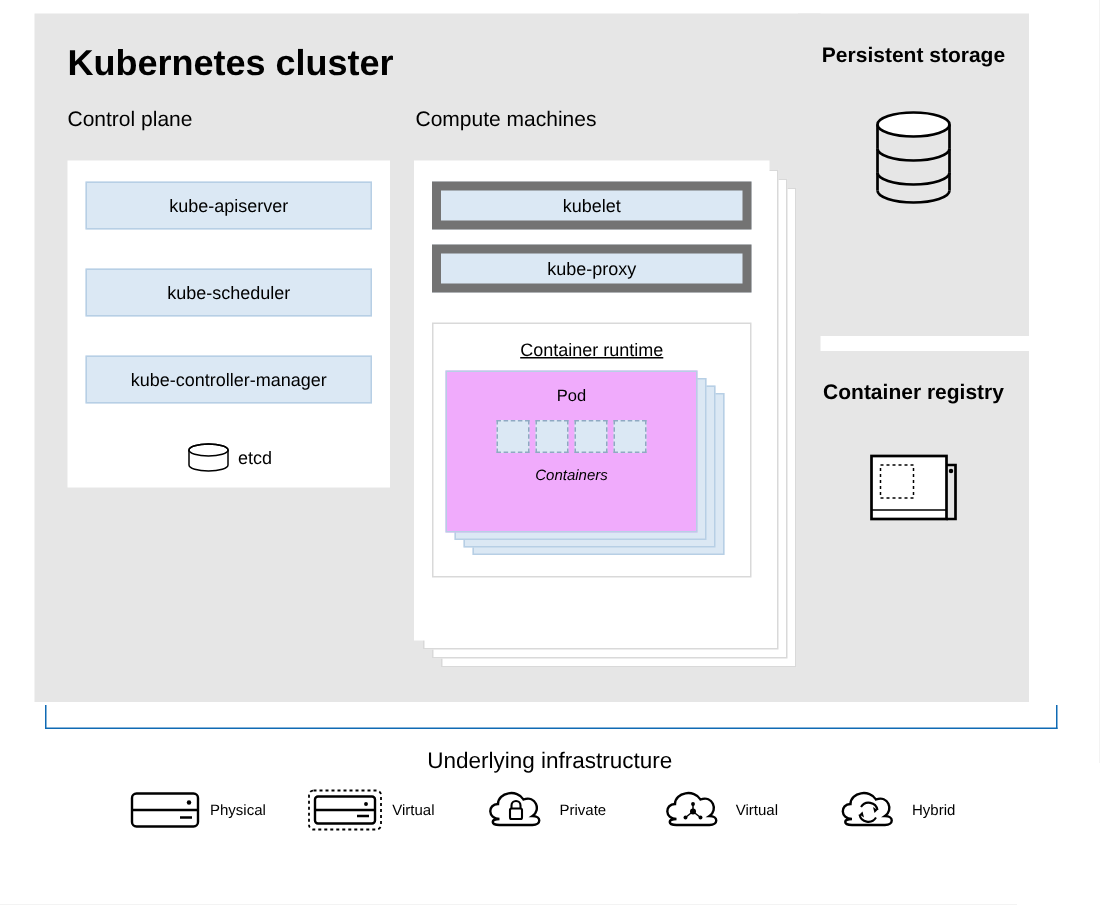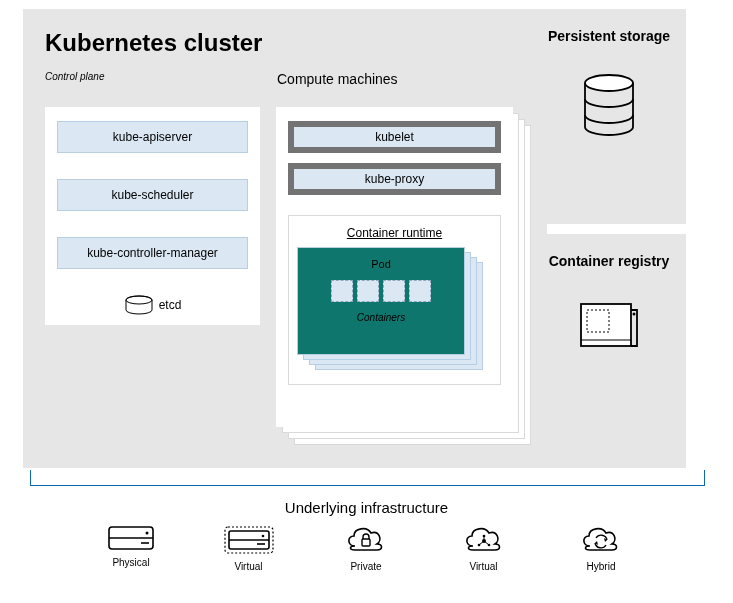--- a/index.html
+++ b/index.html
@@ -4,21 +4,21 @@
 <style>
   * { box-sizing: border-box; margin: 0; padding: 0; }
   body { font-family: Arial, Helvetica, sans-serif; background: #fff; width: 733px; height: 603px; position: relative; }
 
   .main-cluster {
     position: absolute; left: 23px; top: 9px; width: 524px; height: 459px;
     background: #e6e6e6; padding: 20px 14px 14px 22px;
   }
   .cluster-title { font-size: 24px; font-weight: 700; margin-bottom: 14px; }
   .cluster-subheads { display: flex; }
-  .cp-title { font-size: 10px; width: 232px; font-style: italic; }
+  .cp-title { font-size: 14px; width: 232px; }
   .cm-title { font-size: 14px; }
 
   .control-plane {
     position: absolute; left: 22px; top: 98px; width: 215px; height: 218px;
     background: #fff; padding: 14px 12px;
   }
   .cp-item {
     background: #dbe8f4; border: 1px solid #b7cfe5; height: 32px;
     display: flex; align-items: center; justify-content: center;
     font-size: 12px; margin-bottom: 26px;
@@ -53,21 +53,21 @@
   .pods-wrap { position: relative; height: 122px; }
   .podcard {
     position: absolute; width: 168px; height: 108px;
     background: #dbe8f4; border: 1px solid #b7cfe5;
   }
   .pc2 { left: 6px; top: 5px; }
   .pc3 { left: 12px; top: 10px; }
   .pc4 { left: 18px; top: 15px; }
   .pod-main {
     position: absolute; left: 0; top: 0; width: 168px; height: 108px;
-    background: #0f766e; border: 1px solid #b7cfe5;
+    background: #f0abfc; border: 1px solid #b7cfe5;
     display:flex; flex-direction:column; align-items:center; padding-top:10px;
   }
   .pod-title { font-size: 11px; margin-bottom: 10px; }
   .containers-row { display:flex; gap:4px; }
   .ctr {
     width: 22px; height: 22px; border: 1px dashed #8fa9c2; background: #dbe8f4;
   }
   .containers-label { font-size: 10px; font-style: italic; margin-top: 10px; }
 
   .side-box {
@@ -85,21 +85,21 @@
   }
 
   .infra-title {
     position: absolute; left: 0; top: 499px; width: 733px; text-align: center;
     font-size: 15px;
   }
   .infra-row {
     position: absolute; left: 86px; top: 525px; width: 560px;
     display:flex; justify-content: space-between;
   }
-  .infra-item { display:flex; flex-direction:column; align-items:center; gap:6px; width: 90px; }
+  .infra-item { display:flex; flex-direction:row; align-items:center; gap:6px; width: 90px; }
   .infra-label { font-size: 10px; }
 
   svg { display:block; }
 </style>
 </head>
 <body>
 
 <div class="main-cluster">
   <div class="cluster-title">Kubernetes cluster</div>
   <div class="cluster-subheads">

